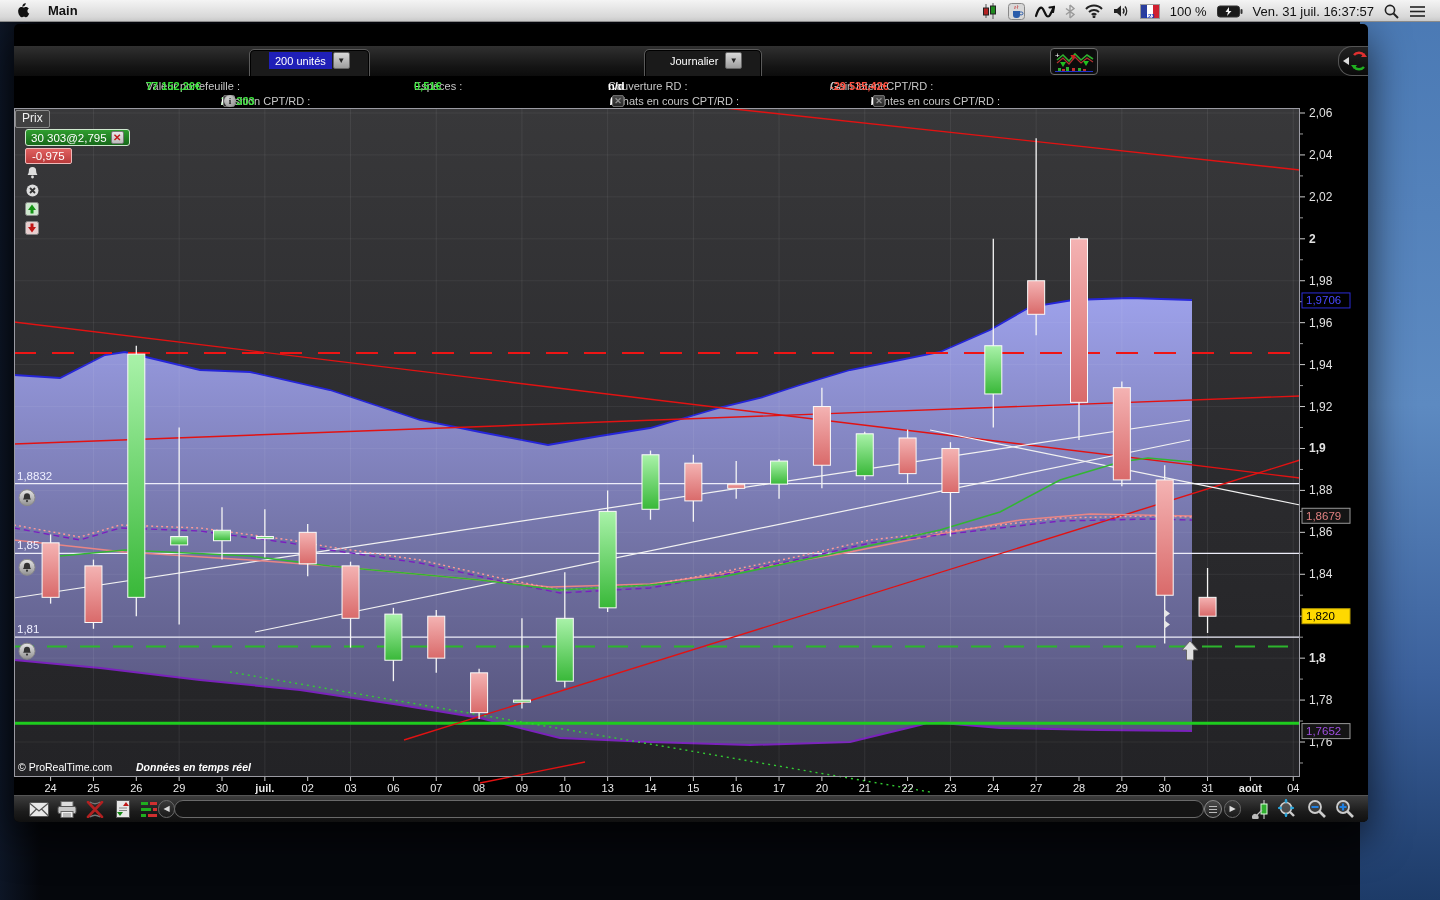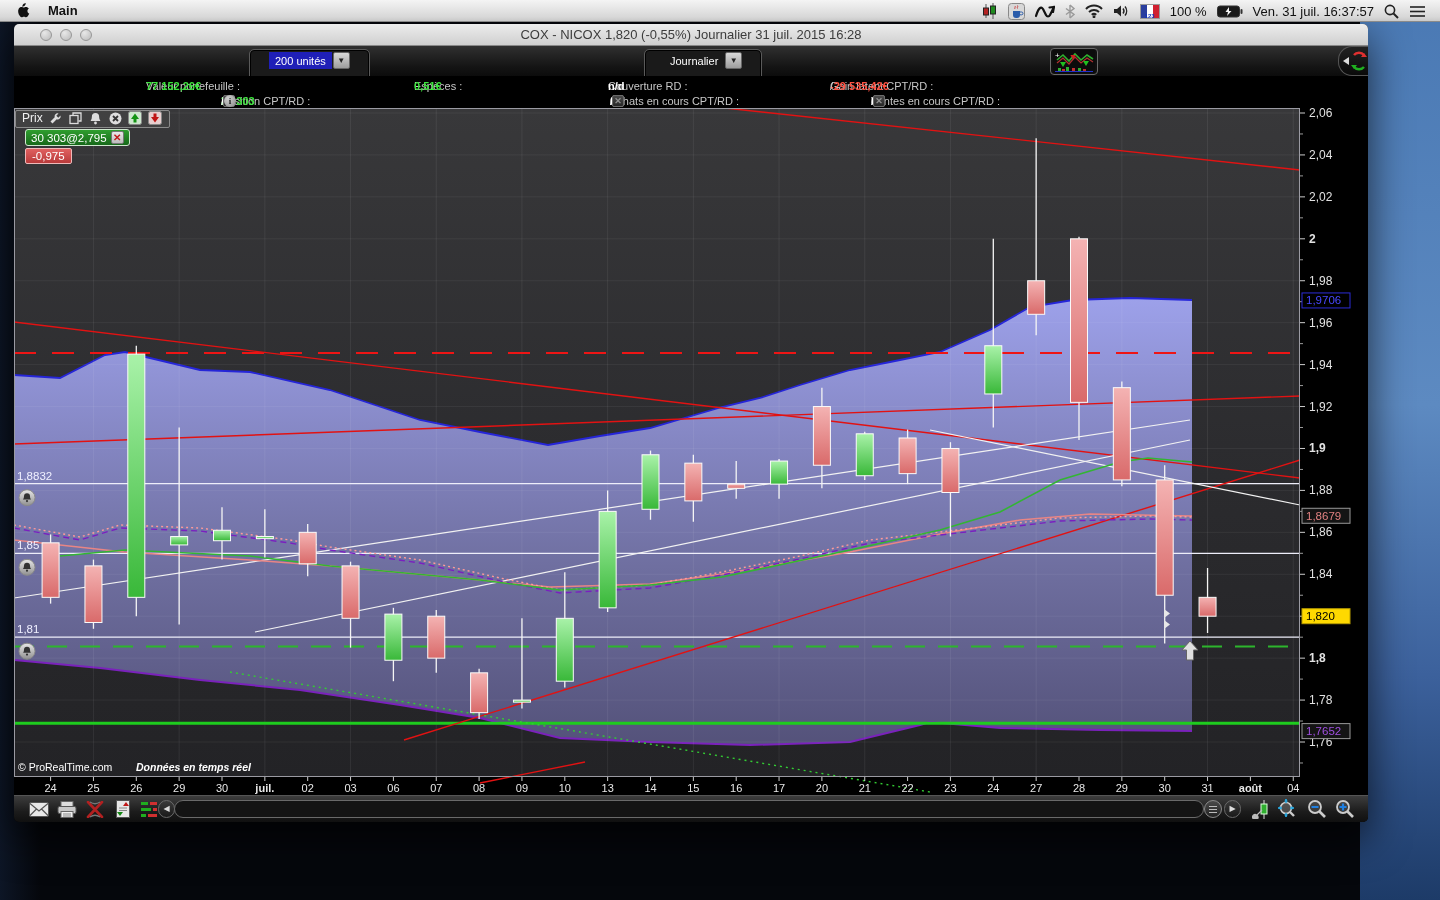--- a/index.html
+++ b/index.html
@@ -51,22 +51,22 @@
   .w { color:#fff; font-weight:bold; }
   .xbtn { display:inline-block; width:12px; height:12px; border-radius:2px; background:linear-gradient(180deg,#4a4a4a,#262626);
     border:1px solid #6a6a6a; color:#d03030; font-size:9px; line-height:10px; text-align:center; font-weight:bold; vertical-align:-2px; margin:0 2px; }
   .xbtn.dim { color:#909090; }
   .ibtn { display:inline-block; width:12px; height:12px; border-radius:50%; background:radial-gradient(circle at 35% 30%,#cfcfcf,#8a8a8a);
     color:#222; font-size:9px; line-height:12px; text-align:center; font-weight:bold; font-family:"Liberation Serif",serif; vertical-align:-2px; margin-left:3px; }
 
   .chartwrap { position:absolute; left:0; top:84px; width:1354px; height:687px; background:#000; }
   #chart-svg { position:absolute; left:0; top:0; }
 
-  .prixbar { position:absolute; left:1px; top:2px; height:18px; display:flex; align-items:flex-start; gap:5px; padding:0 6px;
-    background:rgba(66,66,66,.88); border:1px solid #8a8a8a; border-radius:2px; color:#f0f0f0; font-size:12px; }
+  .prixbar { position:absolute; left:1px; top:2px; height:18px; display:flex; align-items:center; gap:5px; padding:0 6px;
+    background:rgba(66,66,66,.88); border:1px solid #8a8a8a; border-radius:2px; color:#f0f0f0; font-size:12px;flex-direction:column; }
   .prixbar .pic { display:inline-flex; width:15px; height:14px; align-items:center; justify-content:center; }
   .badge-pos { position:absolute; left:11px; top:21px; height:17px; background:linear-gradient(180deg,#2f9e2f,#17691a);
     border:1px solid #cfe8cf; border-radius:3px; color:#fff; font-size:11.5px; display:flex; align-items:center; padding:0 5px; gap:4px; }
   .badge-pos .xb { width:13px; height:13px; background:linear-gradient(180deg,#e9e9e9,#bdbdbd); border:1px solid #777; border-radius:2px;
     color:#c01818; font-weight:bold; font-size:10px; line-height:11px; text-align:center; }
   .badge-loss { position:absolute; left:11px; top:40px; height:16px; background:linear-gradient(180deg,#e06060,#b93a3a);
     border:1px solid #efb9b9; border-radius:2px; color:#fff; font-size:11.5px; display:flex; align-items:center; padding:0 6px; }
 
   .bottombar { position:absolute; left:0; top:771px; width:100%; height:27px;
     background:linear-gradient(180deg,#3d3d3d,#1c1c1c 60%,#101010); border-top:1px solid #555; }
@@ -164,28 +164,20 @@
               <line x1="1" y1="2" x2="16" y2="2"></line>
               <line x1="1" y1="6.5" x2="16" y2="6.5"></line>
               <line x1="1" y1="11" x2="16" y2="11"></line>
             </g>
           </svg>
       </span>
     </div>
   </div>
 
   <div class="window">
-    <div class="titlebar">
-      <span class="tl">
-          <i></i>
-          <i></i>
-          <i></i>
-        </span>
-      <span>COX - NICOX    1,820 (-0,55%)    Journalier  31 juil. 2015 16:28</span>
-    </div>
 
     <div class="toolbar">
       <div class="dd" style="left:236px;">
         <span class="val" style="background:#1f1fb8;">200 unités</span>
         <span class="btn">▼</span>
       </div>
       <div class="dd" style="left:631px;">
         <span class="val">Journalier</span>
         <span class="btn">▼</span>
       </div>

